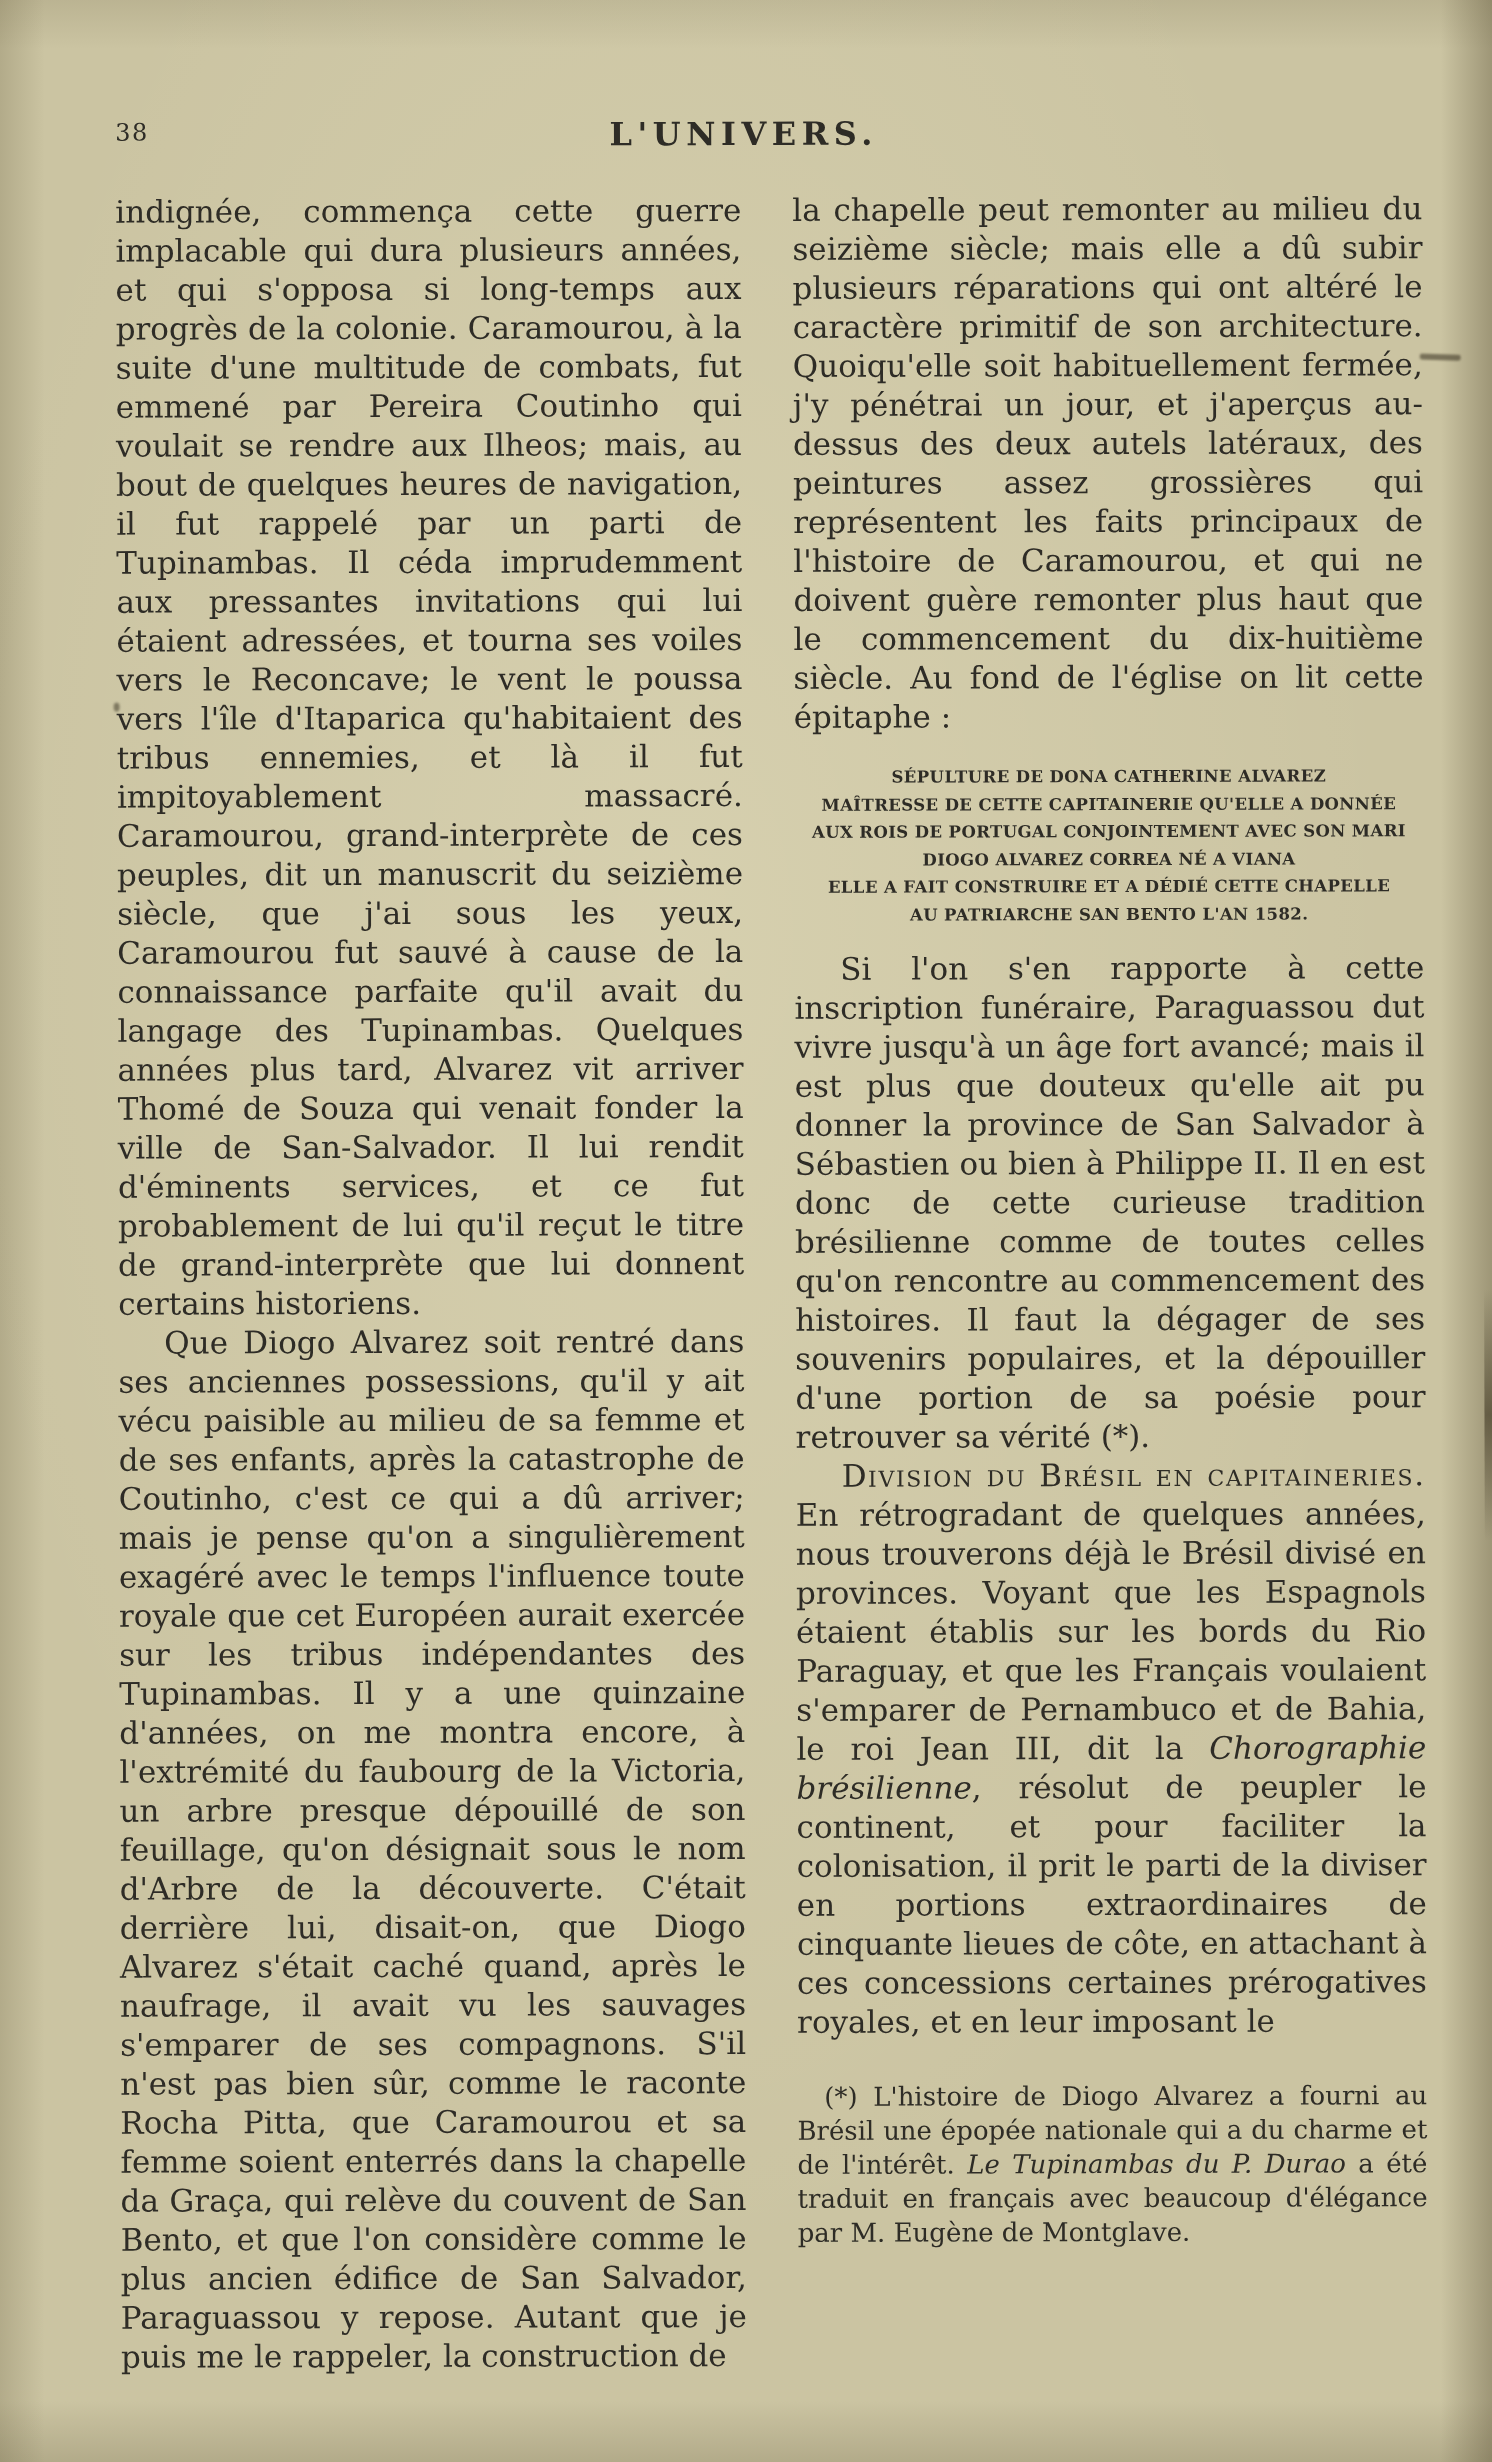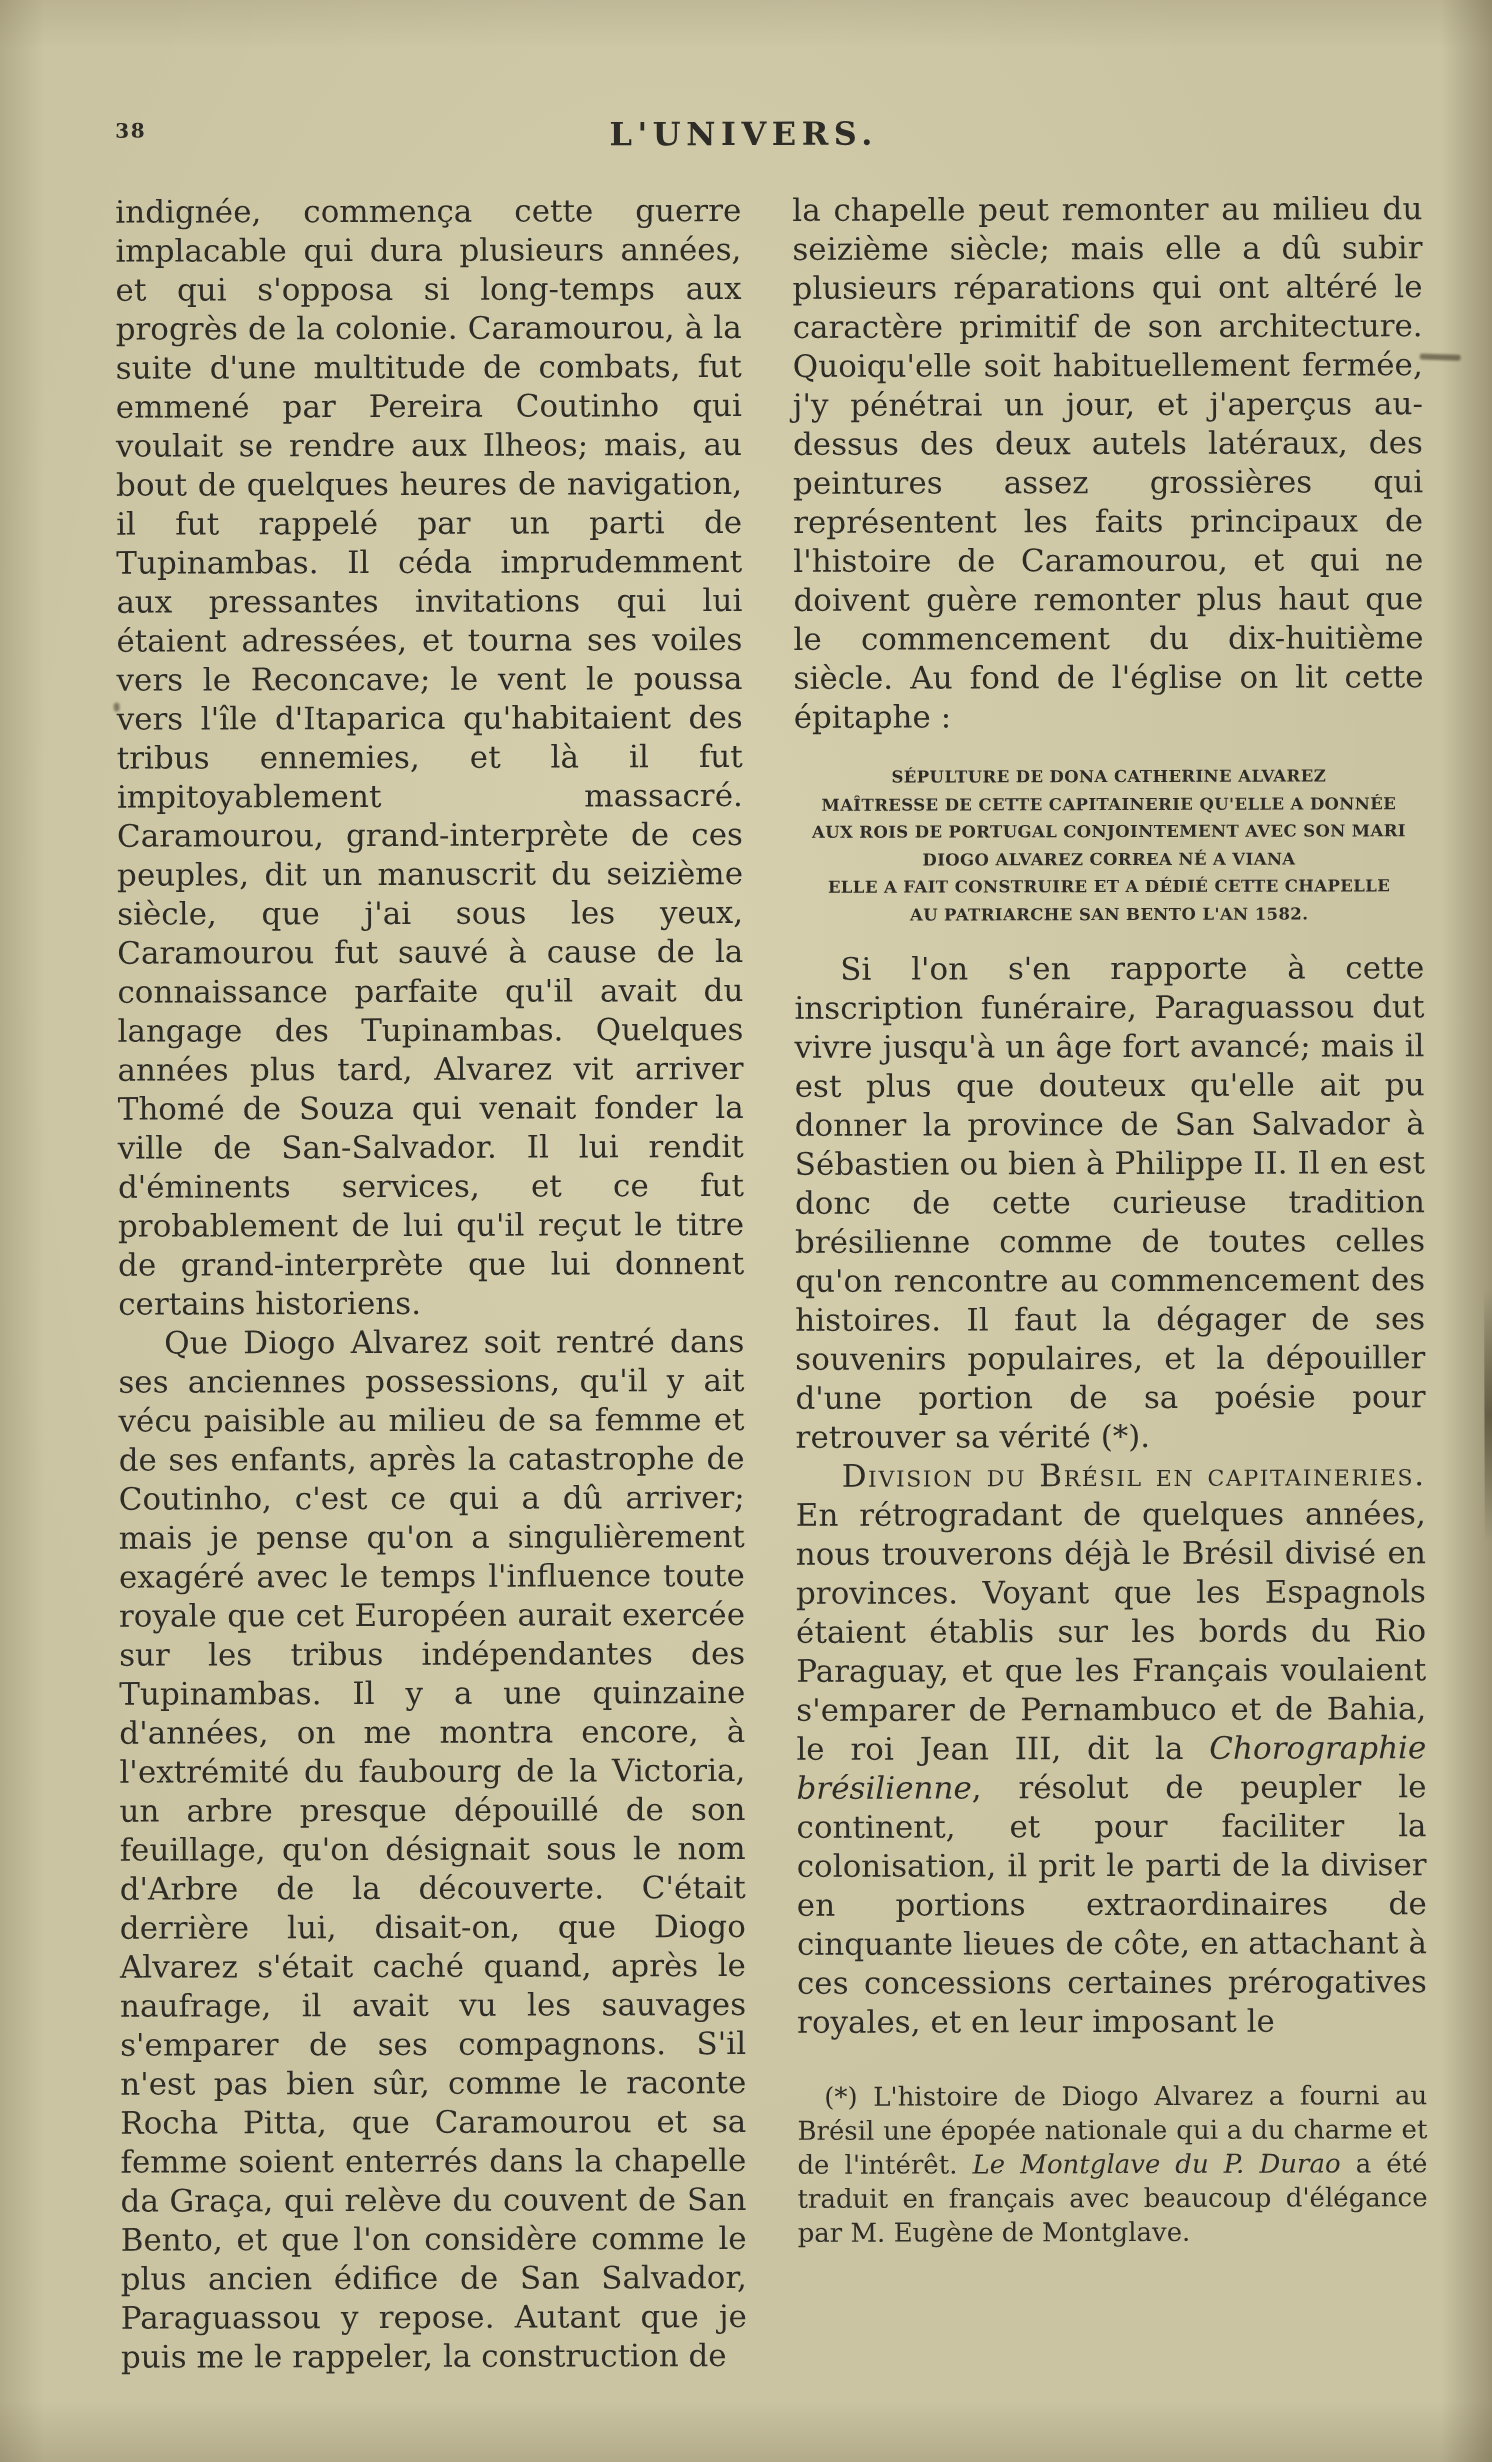--- a/index.html
+++ b/index.html
@@ -23,22 +23,22 @@
   }
   .content {
     position: absolute;
     inset: 0;
     transform: rotate(-0.15deg);
   }
   .page-number {
     position: absolute;
     left: 118px;
     top: 117px;
-    font-size: 20px;
-    font-weight: 700;
+    font-size: 24px;
+    font-weight: 400;
     letter-spacing: 1.6px;
   }
   .journal-title {
     position: absolute;
     left: 0;
     top: 115px;
     width: 100%;
     text-align: center;
     font-size: 32px;
     font-weight: 700;
@@ -136,21 +136,21 @@
       <div>AUX ROIS DE PORTUGAL CONJOINTEMENT AVEC SON MARI</div>
       <div>DIOGO ALVAREZ CORREA NÉ A VIANA</div>
       <div>ELLE A FAIT CONSTRUIRE ET A DÉDIÉ CETTE CHAPELLE</div>
       <div>AU PATRIARCHE SAN BENTO L'AN 1582.</div>
     </div>
 
     <p class="body indent">Si l'on s'en rapporte à cette inscription funéraire, Paraguassou dut vivre jusqu'à un âge fort avancé; mais il est plus que douteux qu'elle ait pu donner la province de San Salvador à Sébastien ou bien à Philippe II. Il en est donc de cette curieuse tradition brésilienne comme de toutes celles qu'on rencontre au commencement des histoires. Il faut la dégager de ses souvenirs populaires, et la dépouiller d'une portion de sa poésie pour retrouver sa vérité (*).</p>
 
     <p class="body indent"><span class="smallcaps">Division du Brésil en capitaineries.</span><span> En rétrogradant de quelques années, nous trouverons déjà le Brésil divisé en provinces. Voyant que les Espagnols étaient établis sur les bords du Rio Paraguay, et que les Français voulaient s'emparer de Pernambuco et de Bahia, le roi Jean III, dit la </span><span class="it">Chorographie brésilienne</span><span>, résolut de peupler le continent, et pour faciliter la colonisation, il prit le parti de la diviser en portions extraordinaires de cinquante lieues de côte, en attachant à ces concessions certaines prérogatives royales, et en leur imposant le</span></p>
 
-    <div class="footnote"><span>(*) L'histoire de Diogo Alvarez a fourni au Brésil une épopée nationale qui a du charme et de l'intérêt. </span><span class="it">Le Montglave du P. Durao</span><span> a été traduit en français avec beaucoup d'élégance par M. Eugène de Montglave.</span></div>
+    <div class="footnote"><span>(*) L'histoire de Diogo Alvarez a fourni au Brésil une épopée nationale qui a du charme et de l'intérêt. </span><span class="it">Le Tupinambas du P. Durao</span><span> a été traduit en français avec beaucoup d'élégance par M. Eugène de Montglave.</span></div>
   </div>
 
   <div class="mark-dash"></div>
   <div class="mark-edge"></div>
   <div class="mark-dot"></div>
 
 </div>
 
 
 </body></html>

